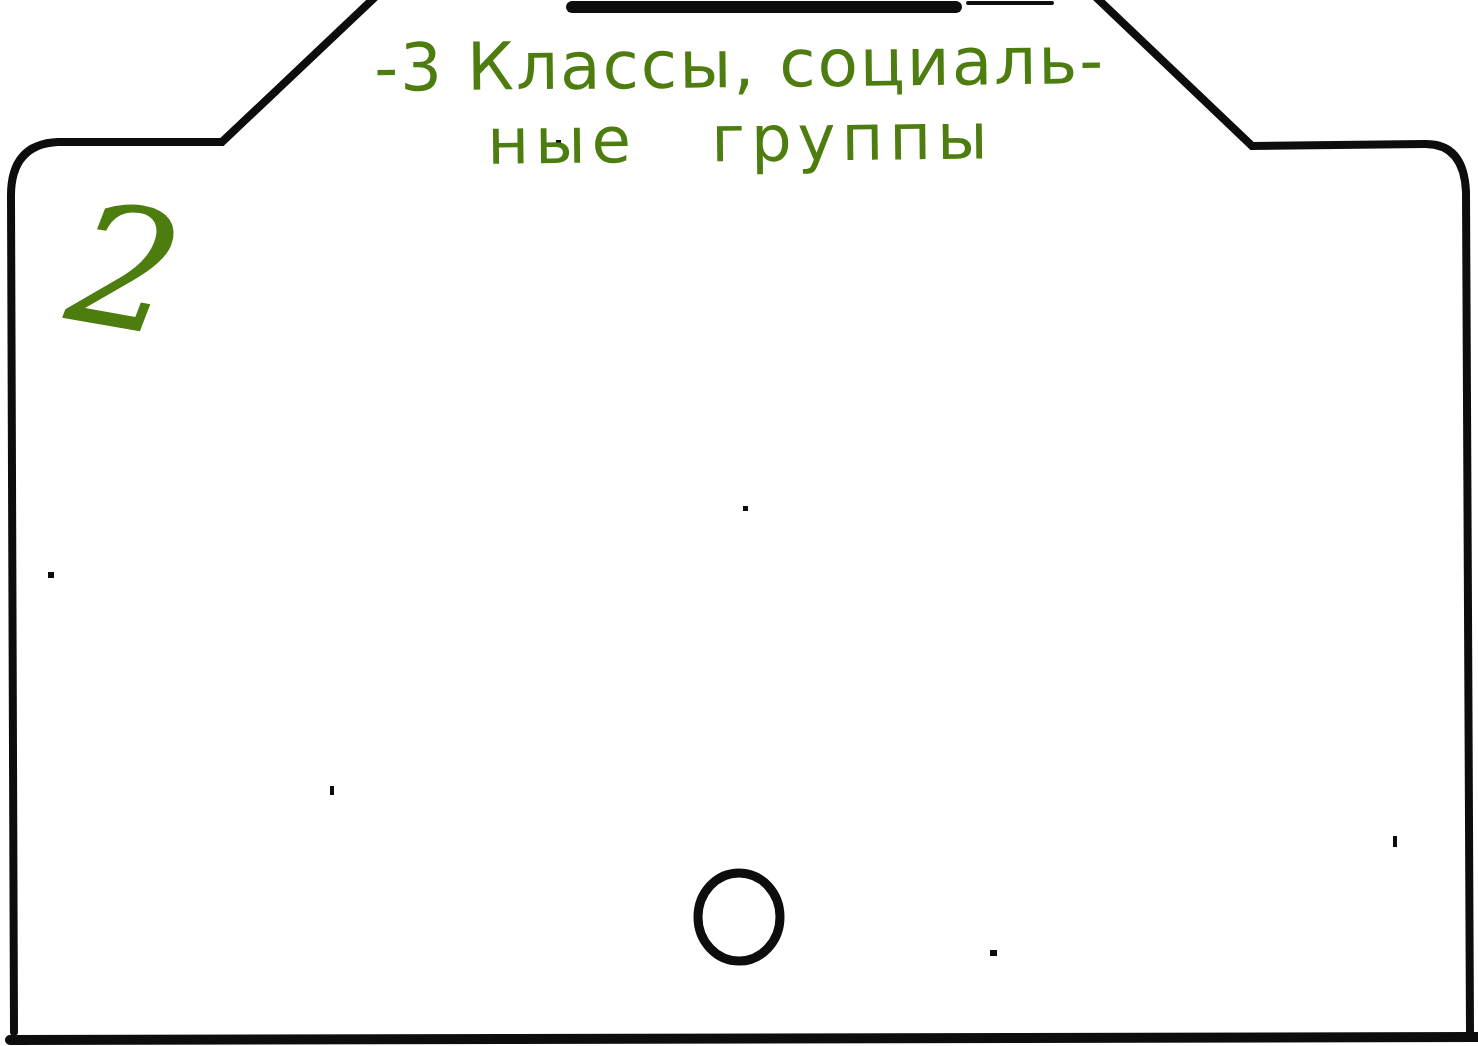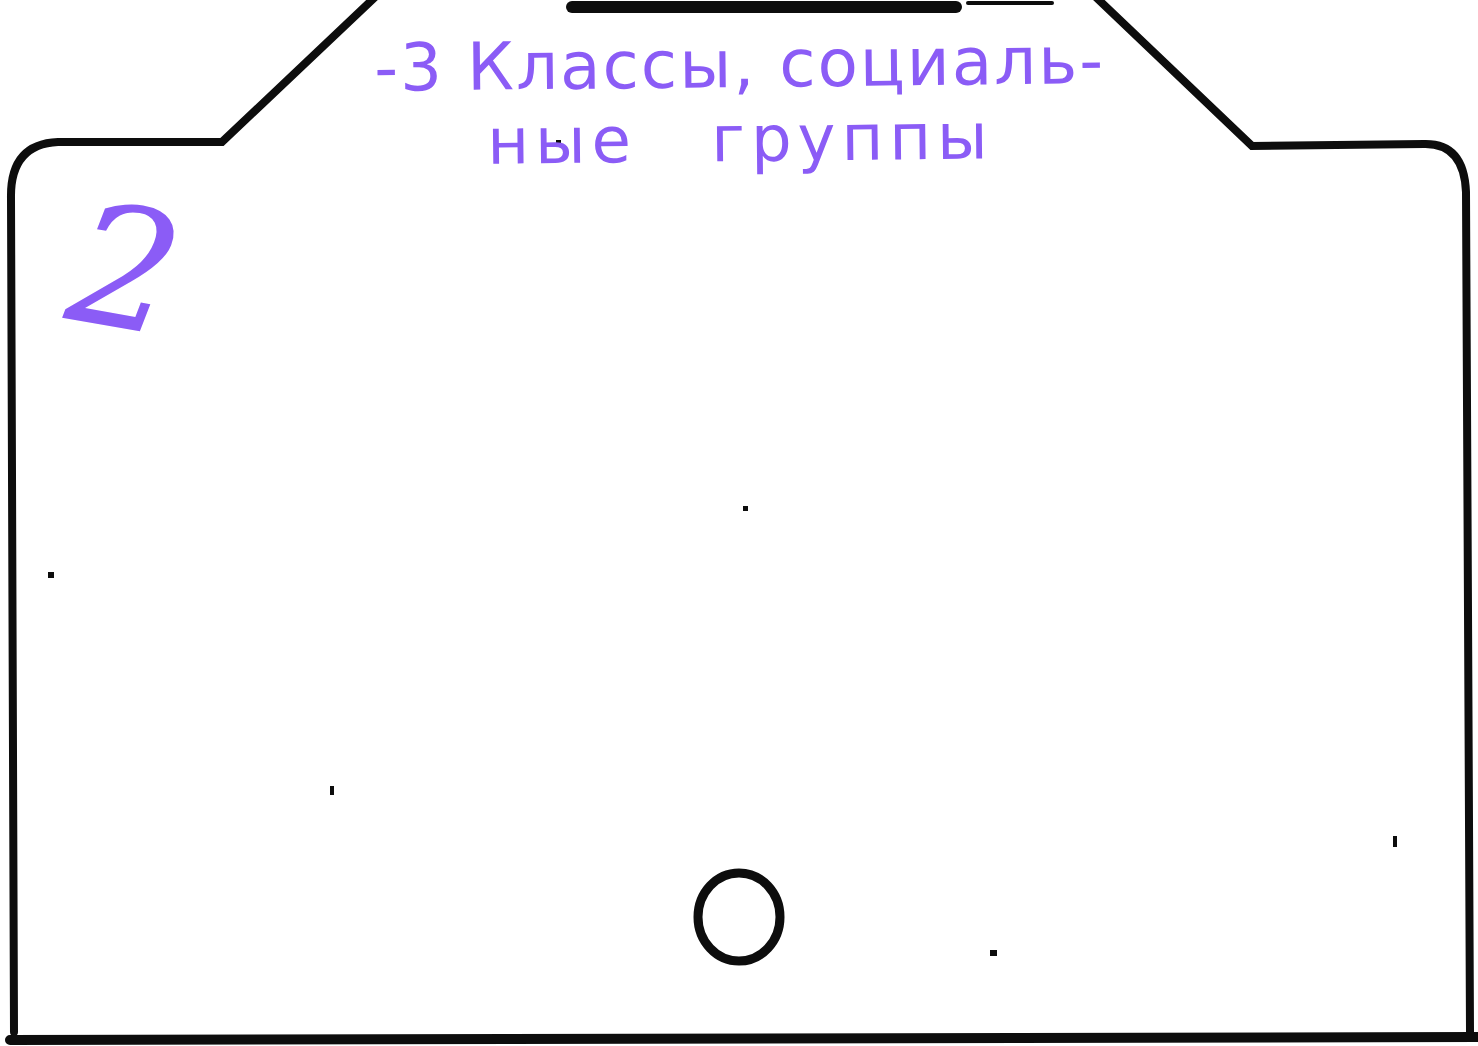--- a/index.html
+++ b/index.html
@@ -7,21 +7,21 @@
     padding: 0;
     background: #ffffff;
   }
   .scan {
     position: relative;
     width: 1478px;
     height: 1046px;
     background: #ffffff;
     overflow: hidden;
     font-family: "DejaVu Sans", sans-serif;
-    color: #8b5cf6;
+    color: #4d7c0f;
   }
   .outline-svg {
     position: absolute;
     left: 0;
     top: 0;
     width: 1478px;
     height: 1046px;
   }
   .tab-heading {
     position: absolute;

